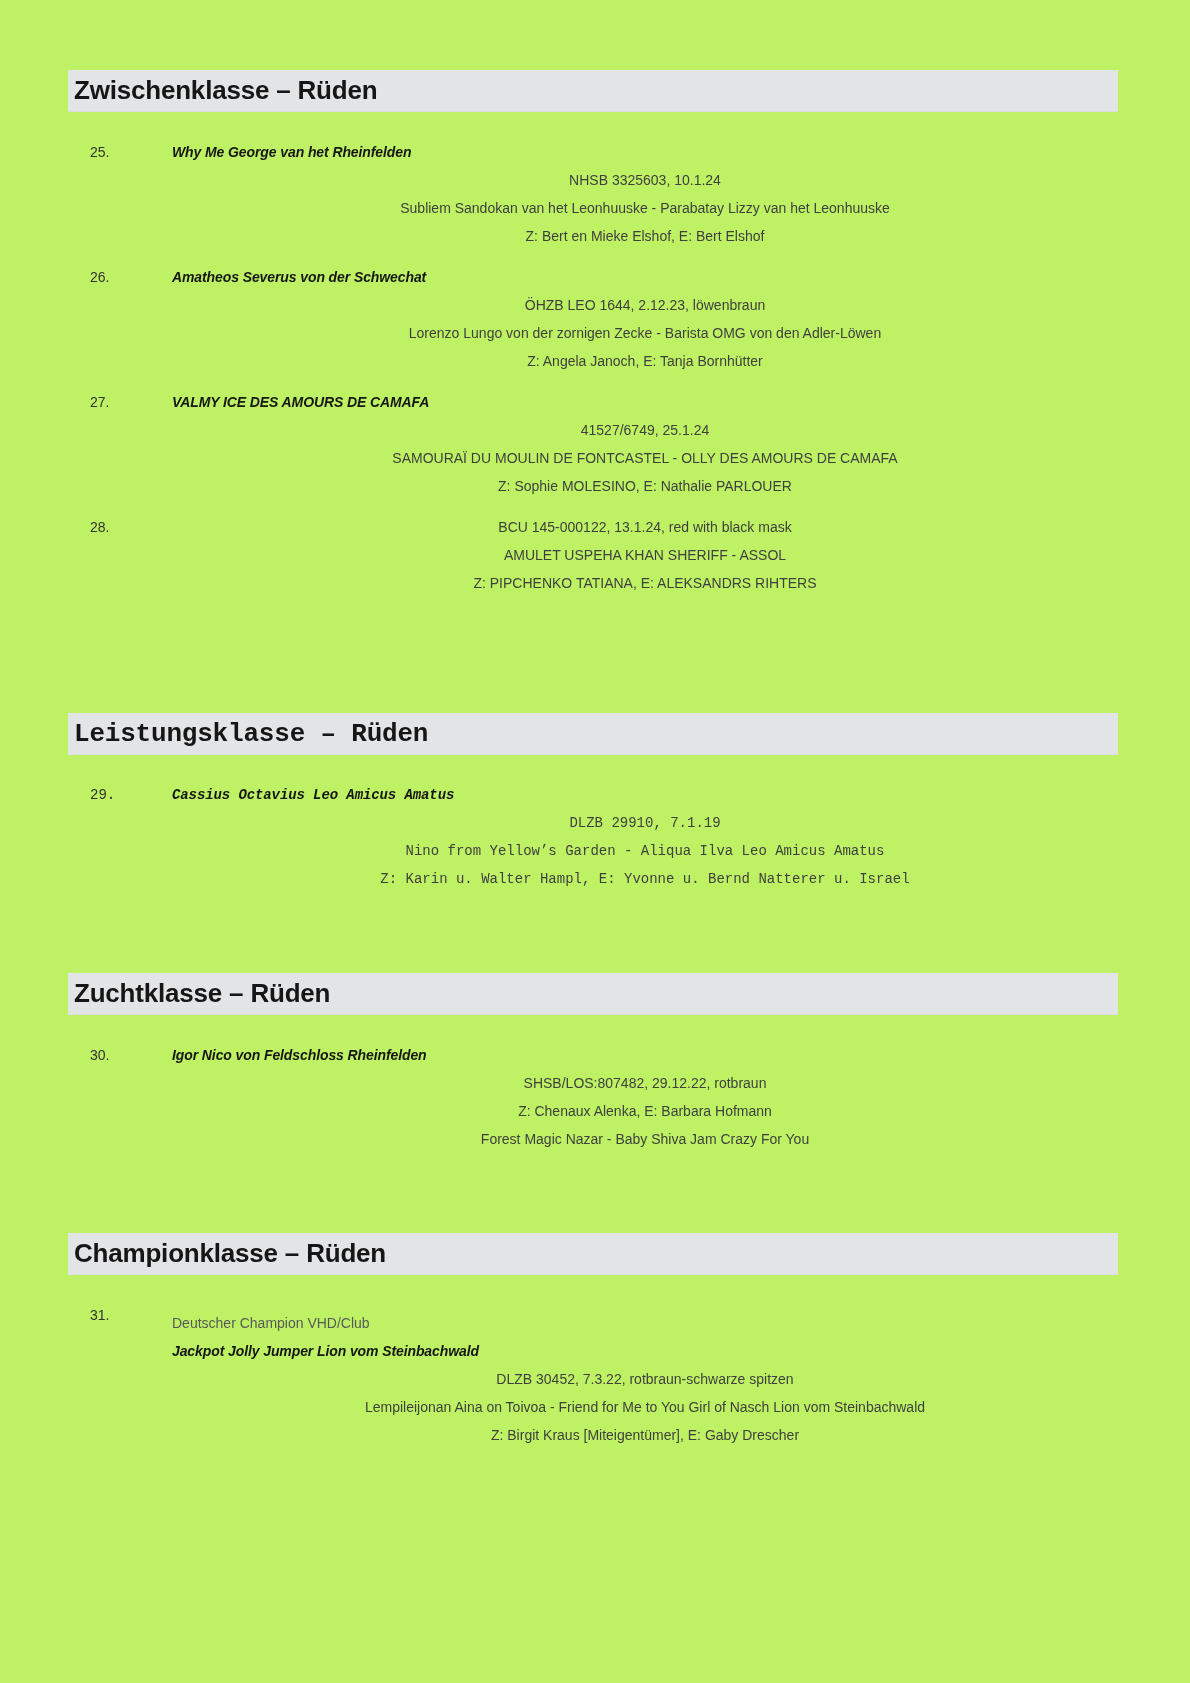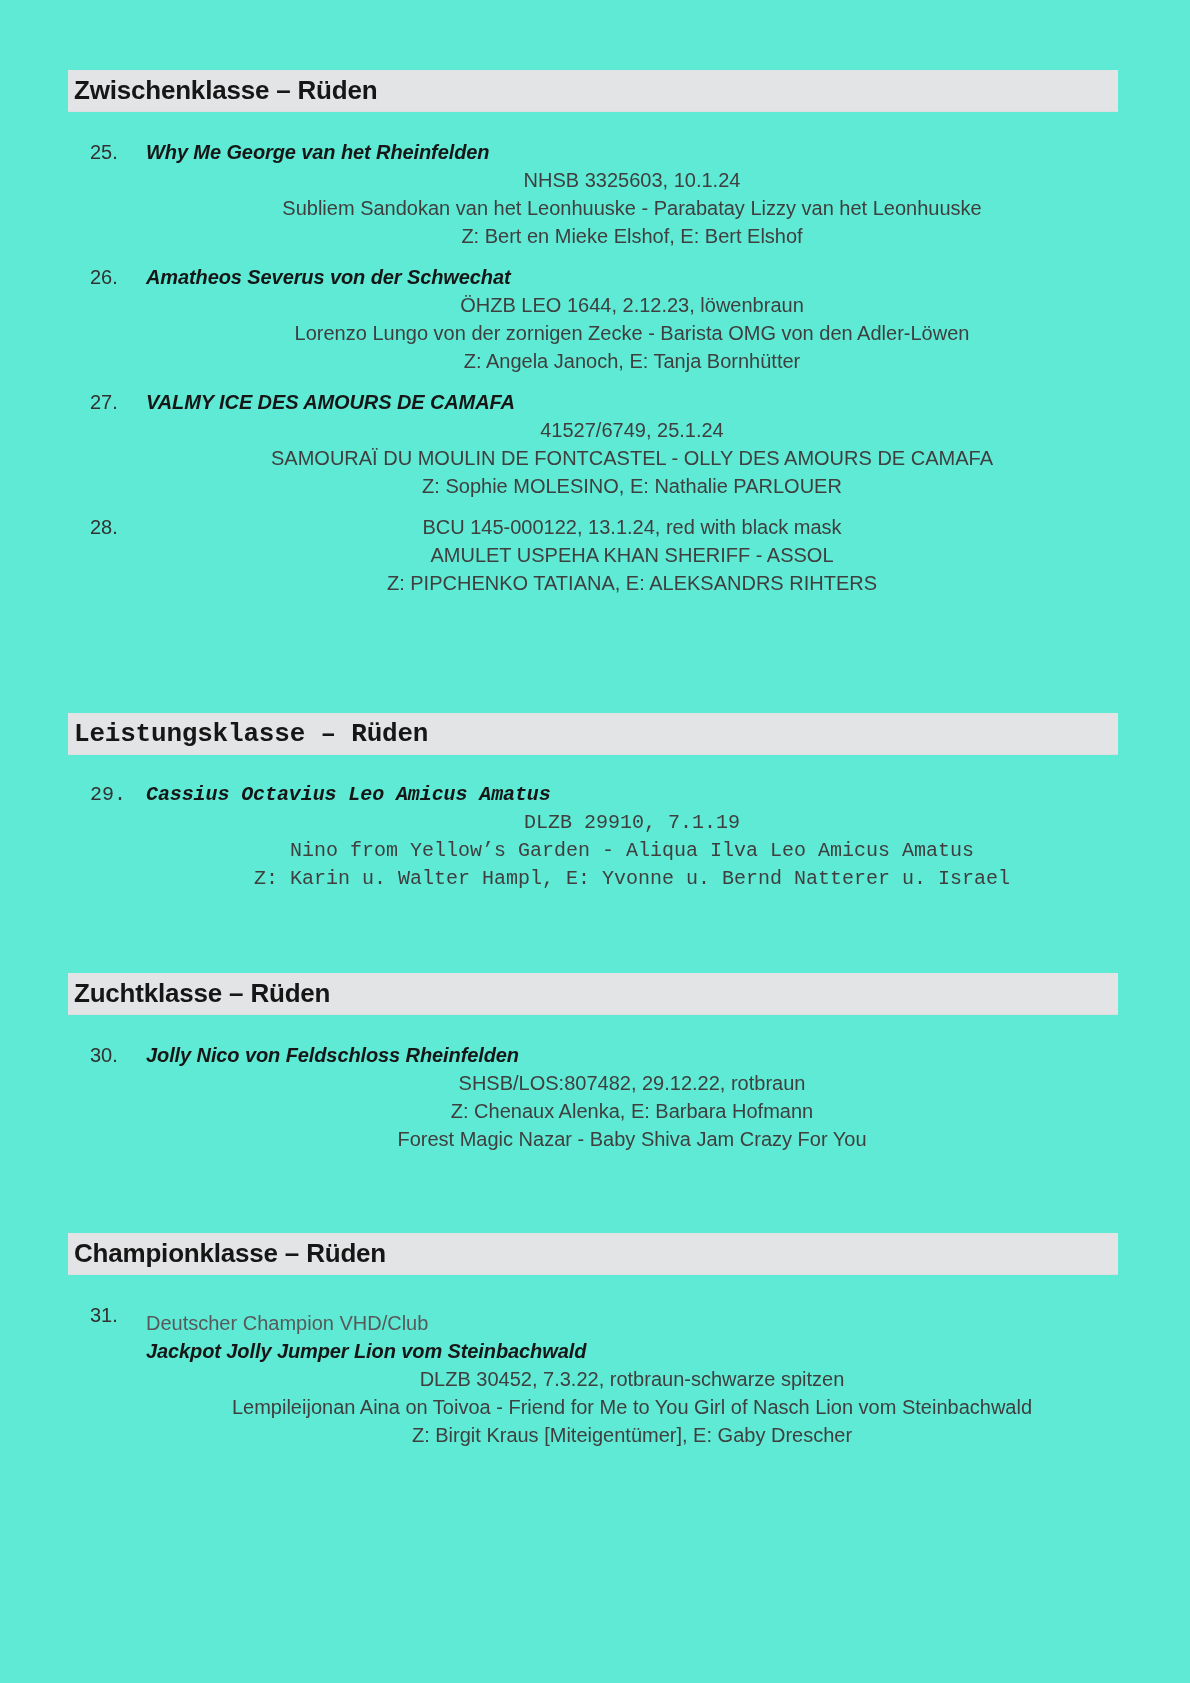--- a/index.html
+++ b/index.html
@@ -7,21 +7,21 @@
   body {
     width: 1190px;
     height: 1683px;
     font-family: "Liberation Sans", "DejaVu Sans", sans-serif;
     position: relative;
     overflow: hidden;
   }
   .page {
     width: 1190px;
     height: 1683px;
-    background: #5eead4;
+    background: #bef264;
     padding: 70px 72px 0 68px;
   }
   .section { margin-top: 80px; }
   .section:first-of-type { margin-top: 0; }
   .section:nth-of-type(2) { margin-top: 116px; font-family: Liberation Mono, monospace; }
   .section-header {
     background: #e3e4e6;
     border-bottom: 1px solid #dcdee0;
     height: 42px;
     display: flex;
@@ -32,22 +32,23 @@
   .section-title {
     font-size: 26px;
     font-weight: 700;
     color: #161616;
     letter-spacing: -0.2px;
   }
   .entry {
     display: flex;
     margin-left: 22px;
     margin-bottom: 13px;
-    font-size: 20px;
+    font-size: 14px;
     line-height: 28px;
+    gap: 26px;
   }
   .entry-number {
     width: 56px;
     flex: 0 0 56px;
     color: #323232;
   }
   .entry-body { flex: 1; color: #3f3f3f; }
   .entry-pretitle { color: #58595b; margin-top: 8px; }
   .entry-name {
     font-weight: 700;
@@ -132,21 +133,21 @@
 
   <div class="section">
     <div class="section-header">
       <span class="section-title">Zuchtklasse – Rüden</span>
     </div>
     <div>
   <div class="entry">
     <div class="entry-number">30.</div>
     <div class="entry-body">
 
-      <div class="entry-name">Jolly Nico von Feldschloss Rheinfelden</div>
+      <div class="entry-name">Igor Nico von Feldschloss Rheinfelden</div>
       <div class="entry-line">SHSB/LOS:807482, 29.12.22, rotbraun</div>
       <div class="entry-line">Z: Chenaux Alenka, E: Barbara Hofmann</div>
       <div class="entry-line">Forest Magic Nazar - Baby Shiva Jam Crazy For You</div>
     </div>
   </div>
 </div>
   </div>
 
   <div class="section">
     <div class="section-header">

